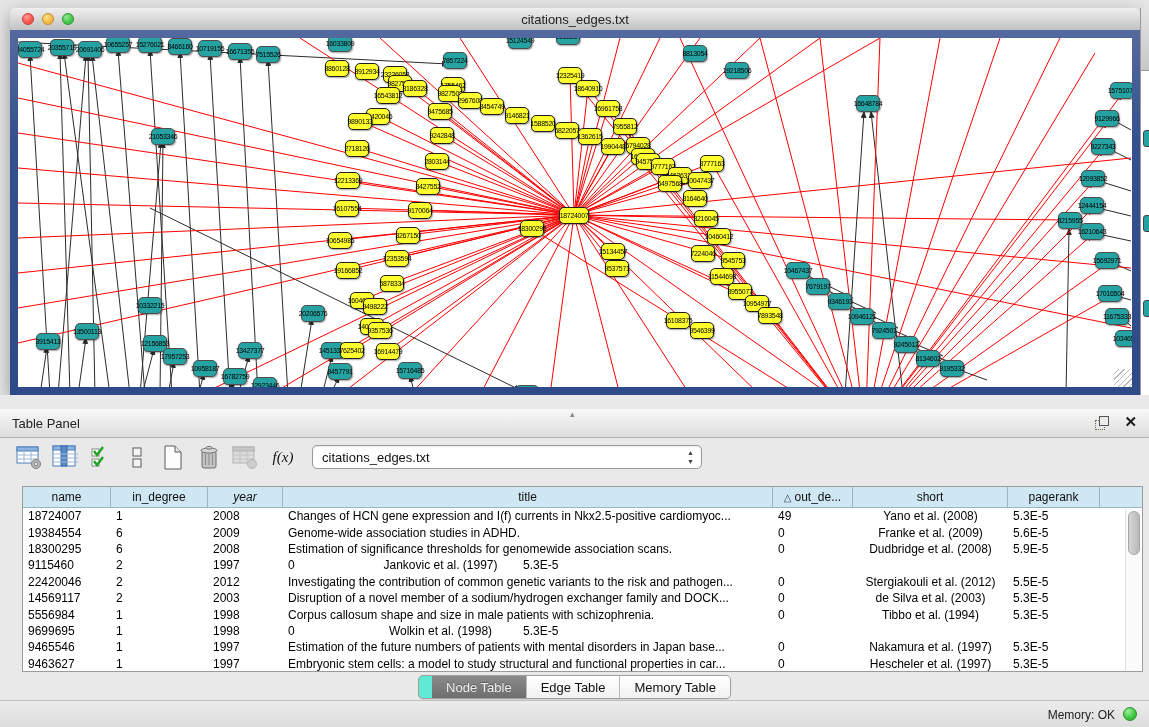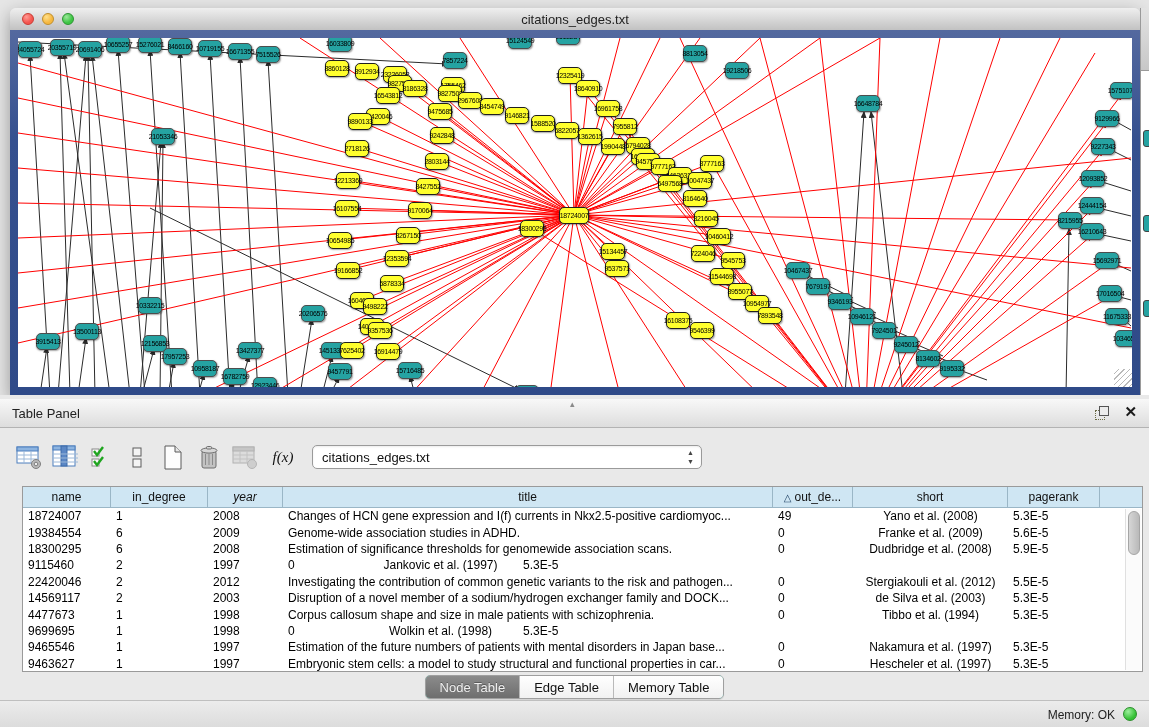--- a/index.html
+++ b/index.html
@@ -32,21 +32,21 @@
   .gnode.y{background:#ffff2d;border-color:#1f1f1f;}
   .grip{position:absolute;right:0;bottom:0;width:18px;height:18px;
     background:repeating-linear-gradient(135deg,transparent 0 3px,#b9b9b9 3px 4px);}
   
   .behind-strip{position:absolute;left:1140px;top:8px;width:9px;height:387px;background:#fff;border-left:1px solid #9a9a9a;}
   .behind-strip .bar{position:absolute;left:0;top:0;width:9px;height:62px;background:linear-gradient(#e3e3e3,#c7c7c7);border-bottom:1px solid #9a9a9a;}
   .frag{position:absolute;left:2px;width:7px;height:15px;background:#25a3a2;border:1px solid #444;border-radius:3px 0 0 3px;}
 
   
   .table-panel{position:absolute;left:0;top:395px;width:1149px;height:332px;background:#e9e9e9;}
-  .tp-header{position:absolute;left:0;top:4px;width:100%;height:29px;
+  .tp-header{position:absolute;left:0;top:14px;width:100%;height:29px;
     background:linear-gradient(#f8f8f8,#dddddd);border-bottom:1px solid #b3b3b3;box-sizing:border-box;}
   .tp-title{position:absolute;left:12px;top:7px;font-size:13px;color:#222;}
   .split-handle{position:absolute;left:570px;top:0px;font-size:9px;color:#8a8a8a;cursor:pointer;}
   .tp-float{position:absolute;right:40px;top:7px;width:14px;height:13px;cursor:pointer;}
   .tp-float .back{position:absolute;left:0;top:4px;width:8px;height:8px;border:1px dotted #6b6b45;background:transparent;}
   .tp-float .front{position:absolute;left:4px;top:0;width:8px;height:8px;border:1px solid #555;background:#ececec;}
   .tp-close{position:absolute;right:12px;top:4px;font-size:15px;font-weight:bold;color:#1a1a1a;cursor:pointer;}
 
   .toolbar{position:absolute;left:14px;top:43px;height:38px;display:flex;align-items:center;gap:6px;}
   .ico{width:30px;height:32px;display:flex;align-items:center;justify-content:center;cursor:pointer;}
@@ -66,21 +66,21 @@
   .trow{display:flex;height:16.4px;align-items:center;}
   .td{box-sizing:border-box;font-size:12px;color:#000;padding-left:5px;overflow:hidden;
       white-space:nowrap;text-overflow:clip;}
   .td.center{text-align:center;padding-left:0;}
   .vscroll{position:absolute;right:1px;top:22px;bottom:1px;width:15px;background:#fbfbfb;border-left:1px solid #e0e0e0;}
   .vthumb{position:absolute;left:2px;top:2px;width:10px;height:42px;border-radius:6px;
     background:linear-gradient(90deg,#d6d6d6,#b9b9b9);border:1px solid #a5a5a5;cursor:pointer;}
 
   .tabbar{position:absolute;left:0;top:277px;width:100%;height:30px;display:flex;justify-content:center;align-items:center;}
   .segmented{display:flex;height:22px;border:1px solid #9f9f9f;border-radius:5px;overflow:hidden;
-    background:#5eead4;box-shadow:0 1px 1px rgba(0,0,0,.1);}
+    background:#5eead4;box-shadow:0 1px 1px rgba(0,0,0,.1);padding-left:13px;}
   .seg{padding:0 14px;display:flex;align-items:center;font-size:13px;color:#111;cursor:pointer;
     border-right:1px solid #b9b9b9;background:linear-gradient(#ffffff,#f1f1f1);}
   .seg:last-child{border-right:none;}
   .seg.selected{background:linear-gradient(#8b8b8b,#6e6e6e);color:#efefef;text-shadow:0 -1px 0 rgba(0,0,0,.3);}
 
   .statusbar{position:absolute;left:0;top:305px;width:100%;height:27px;
     background:linear-gradient(#ececec,#dcdcdc);border-top:1px solid #bfbfbf;box-sizing:border-box;}
   .memory{position:absolute;right:34px;top:7px;font-size:12px;color:#222;}
   .memdot{position:absolute;right:12px;top:6px;width:14px;height:14px;border-radius:50%;
     background:radial-gradient(circle at 35% 30%,#9cef9c,#35c135 65%);border:1px solid #2a8f2a;box-sizing:border-box;}
@@ -509,21 +509,21 @@
         <div class="trow">
           <div class="td" style="width: 88px;">14569117</div>
           <div class="td" style="width: 97px;">2</div>
           <div class="td" style="width: 75px;">2003</div>
           <div class="td" style="width: 490px;">Disruption of a novel member of a sodium/hydrogen exchanger family and DOCK...</div>
           <div class="td" style="width: 80px;">0</div>
           <div class="td center" style="width: 155px;">de Silva et al. (2003)</div>
           <div class="td" style="width: 92px;">5.3E-5</div>
         </div>
         <div class="trow">
-          <div class="td" style="width: 88px;">4477673</div>
+          <div class="td" style="width: 88px;">5556984</div>
           <div class="td" style="width: 97px;">1</div>
           <div class="td" style="width: 75px;">1998</div>
           <div class="td" style="width: 490px;">Corpus callosum shape and size in male patients with schizophrenia.</div>
           <div class="td" style="width: 80px;">0</div>
           <div class="td center" style="width: 155px;">Tibbo et al. (1994)</div>
           <div class="td" style="width: 92px;">5.3E-5</div>
         </div>
         <div class="trow">
           <div class="td" style="width: 88px;">9699695</div>
           <div class="td" style="width: 97px;">1</div>

